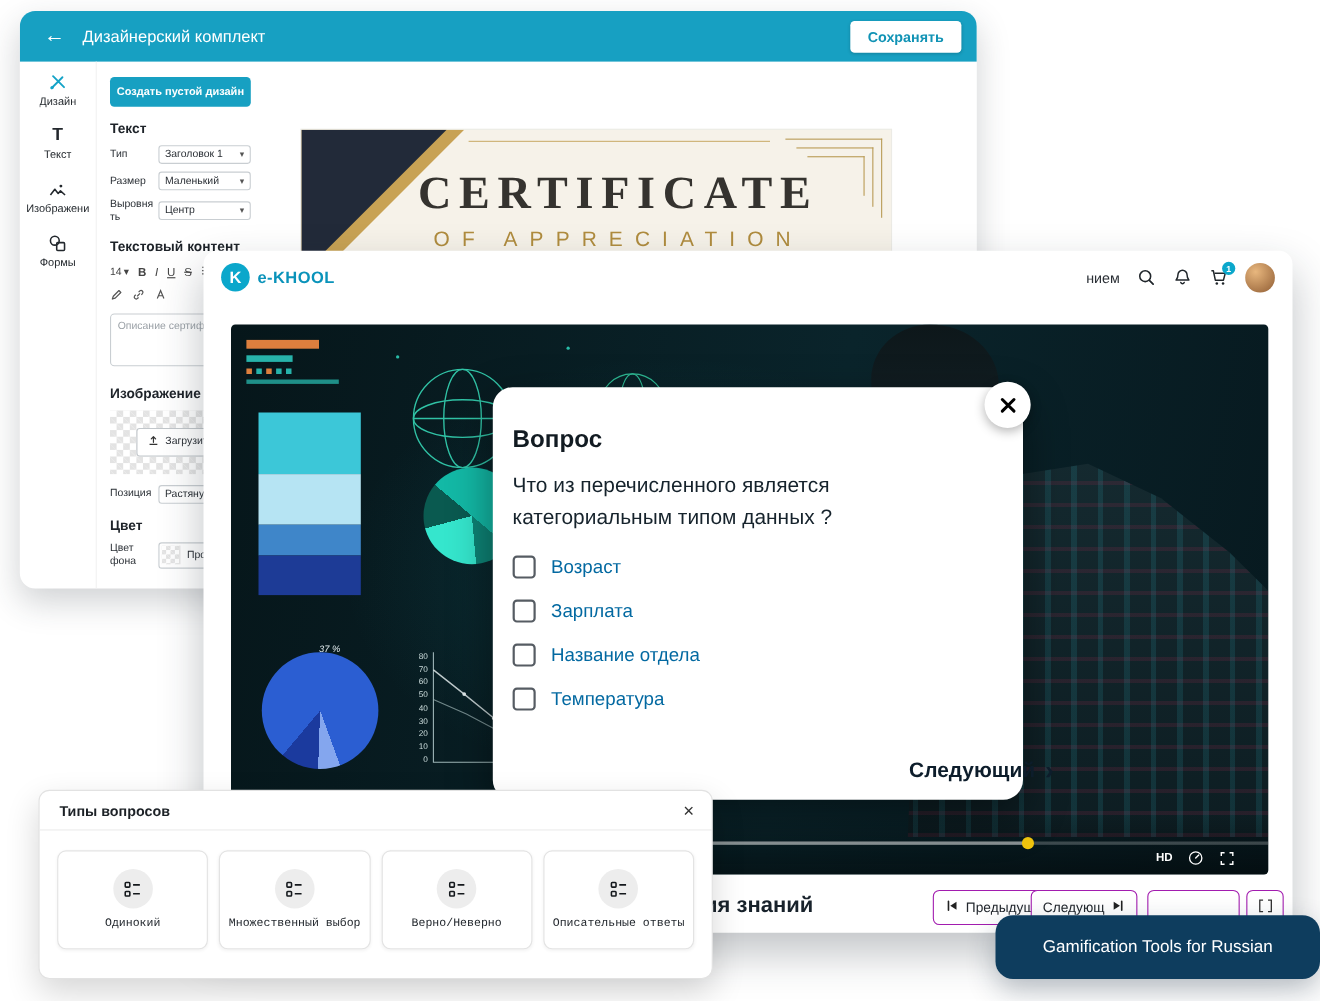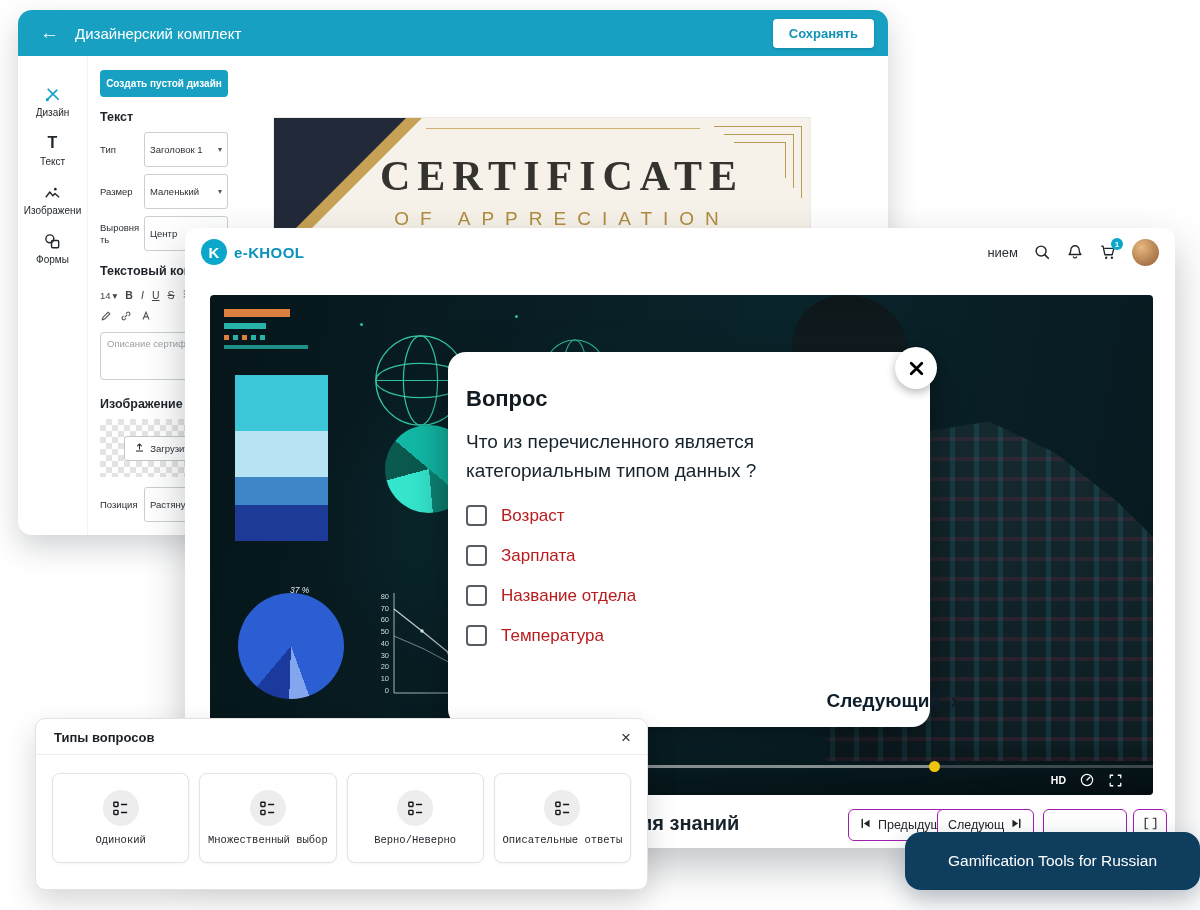--- a/index.html
+++ b/index.html
@@ -10,34 +10,34 @@
   
   .design-window { position:absolute; left:18px; top:10px; width:870px; height:525px;
     background:#fff; border-radius:14px; box-shadow:0 12px 30px rgba(40,50,60,.22);
     z-index:1; overflow:hidden; }
   .dw-header { height:46px; background:#17a0c2; display:flex; align-items:center; padding:0 14px; color:#fff; }
   .dw-back { font-size:19px; margin:0 4px 0 8px; cursor:pointer; }
   .dw-title { font-size:15px; margin-left:12px; }
   .dw-save { margin-left:auto; background:#fff; color:#1193b5; border:none; border-radius:4px;
     padding:7px 16px; font-size:13px; font-weight:700; box-shadow:0 1px 3px rgba(0,0,0,.18); cursor:pointer; }
   .dw-body { display:flex; height:479px; }
-  .dw-rail { width:70px; padding-top:28px; display:flex; flex-direction:column; align-items:center; gap:15px;
+  .dw-rail { width:70px; padding-top:8px; display:flex; flex-direction:column; align-items:center; gap:15px;
     border-right:1px solid #f2f2f2; }
   .rail-item { display:flex; flex-direction:column; align-items:center; gap:3px; width:100%; cursor:pointer; }
   .rail-ic { height:20px; display:flex; align-items:center; justify-content:center; }
   .t-glyph { font-size:16px; font-weight:700; color:#23282d; }
   .rail-label { font-size:10px; color:#23282d; max-width:66px; overflow:hidden; white-space:nowrap; }
 
   .dw-panel { width:150px; padding:14px 10px 0 12px; }
   .create-btn { width:100%; background:#17a0c2; color:#fff; border:none; border-radius:4px;
     font-size:10px; padding:8px 4px; font-weight:700; cursor:pointer; }
   .sec-title { font-size:12.5px; font-weight:700; color:#1e2329; margin:13px 0 8px; }
   .field-row { display:flex; align-items:center; margin-bottom:7px; }
   .f-label { width:44px; font-size:9.5px; color:#2a2f35; overflow-wrap:anywhere; line-height:1.25; padding-right:4px; }
-  .f-select { flex:1; border:1px solid #c9ced2; border-radius:3px; height:35px; display:flex;
+  .f-select { flex:1; border:1px solid #c9ced2; border-radius:3px; height:17px; display:flex;
     align-items:center; padding:0 5px; font-size:9.5px; color:#2a2f35; background:#fff; cursor:pointer; }
   .f-select .chev { margin-left:auto; font-size:8px; color:#555; }
   .editor-toolbar { margin-bottom:6px; }
   .tb-row { display:flex; align-items:center; gap:8px; margin-bottom:4px; color:#444; }
   .tb-size { display:flex; align-items:center; gap:2px; font-size:9.5px; cursor:pointer; }
   .tb-btn { font-size:10.5px; line-height:1; cursor:pointer; }
   .tb-btn.b { font-weight:800; }
   .tb-btn.i { font-style:italic; }
   .tb-btn.u { text-decoration:underline; }
   .tb-btn.s { text-decoration:line-through; }
@@ -144,21 +144,21 @@
   .hd { color:#fff; font-size:10.5px; font-weight:700; cursor:pointer; }
 
   .quiz-modal { position:absolute; left:238px; top:57px; width:482px; height:375px; background:#fff;
     border-radius:18px; box-shadow:0 14px 40px rgba(0,0,0,.42); padding:34px 26px 0 18px; }
   .quiz-close { position:absolute; top:-5px; right:-7px; width:42px; height:42px; border-radius:50%;
     background:#fff; border:none; box-shadow:0 3px 10px rgba(0,0,0,.3); display:flex;
     align-items:center; justify-content:center; cursor:pointer; }
   .quiz-title { font-size:22px; font-weight:700; color:#121b22; }
   .quiz-question { margin-top:16px; font-size:19px; line-height:1.5; color:#16232c; max-width:412px; }
   .quiz-options { margin-top:20px; display:flex; flex-direction:column; gap:19px; }
-  .quiz-option { display:flex; align-items:center; gap:14px; font-size:17px; color:#b91c1c; cursor:pointer; }
+  .quiz-option { display:flex; align-items:center; gap:14px; font-size:17px; color:#0369a1; cursor:pointer; }
   .qbox { width:21px; height:21px; border:2px solid #565c63; border-radius:4px; background:#fff; flex:0 0 auto; }
   .quiz-next { position:absolute; right:-28px; bottom:14px; display:flex; align-items:center; gap:9px;
     font-size:19px; font-weight:800; color:#0d1d2b; cursor:pointer; }
   .nchev { font-size:24px; font-weight:800; line-height:1; }
 
   .footer-heading { position:absolute; left:455px; top:584px; font-size:20px; font-weight:800; color:#18222b; }
   .nav-btn { position:absolute; top:581px; height:32px; border:1px solid #a21caf; background:#fff;
     border-radius:6px; display:inline-flex; align-items:center; gap:6px; font-size:12.5px;
     color:#23282e; padding:0 10px; cursor:pointer; }
   .nav-prev { left:663px; } .nav-next { left:752px; }

